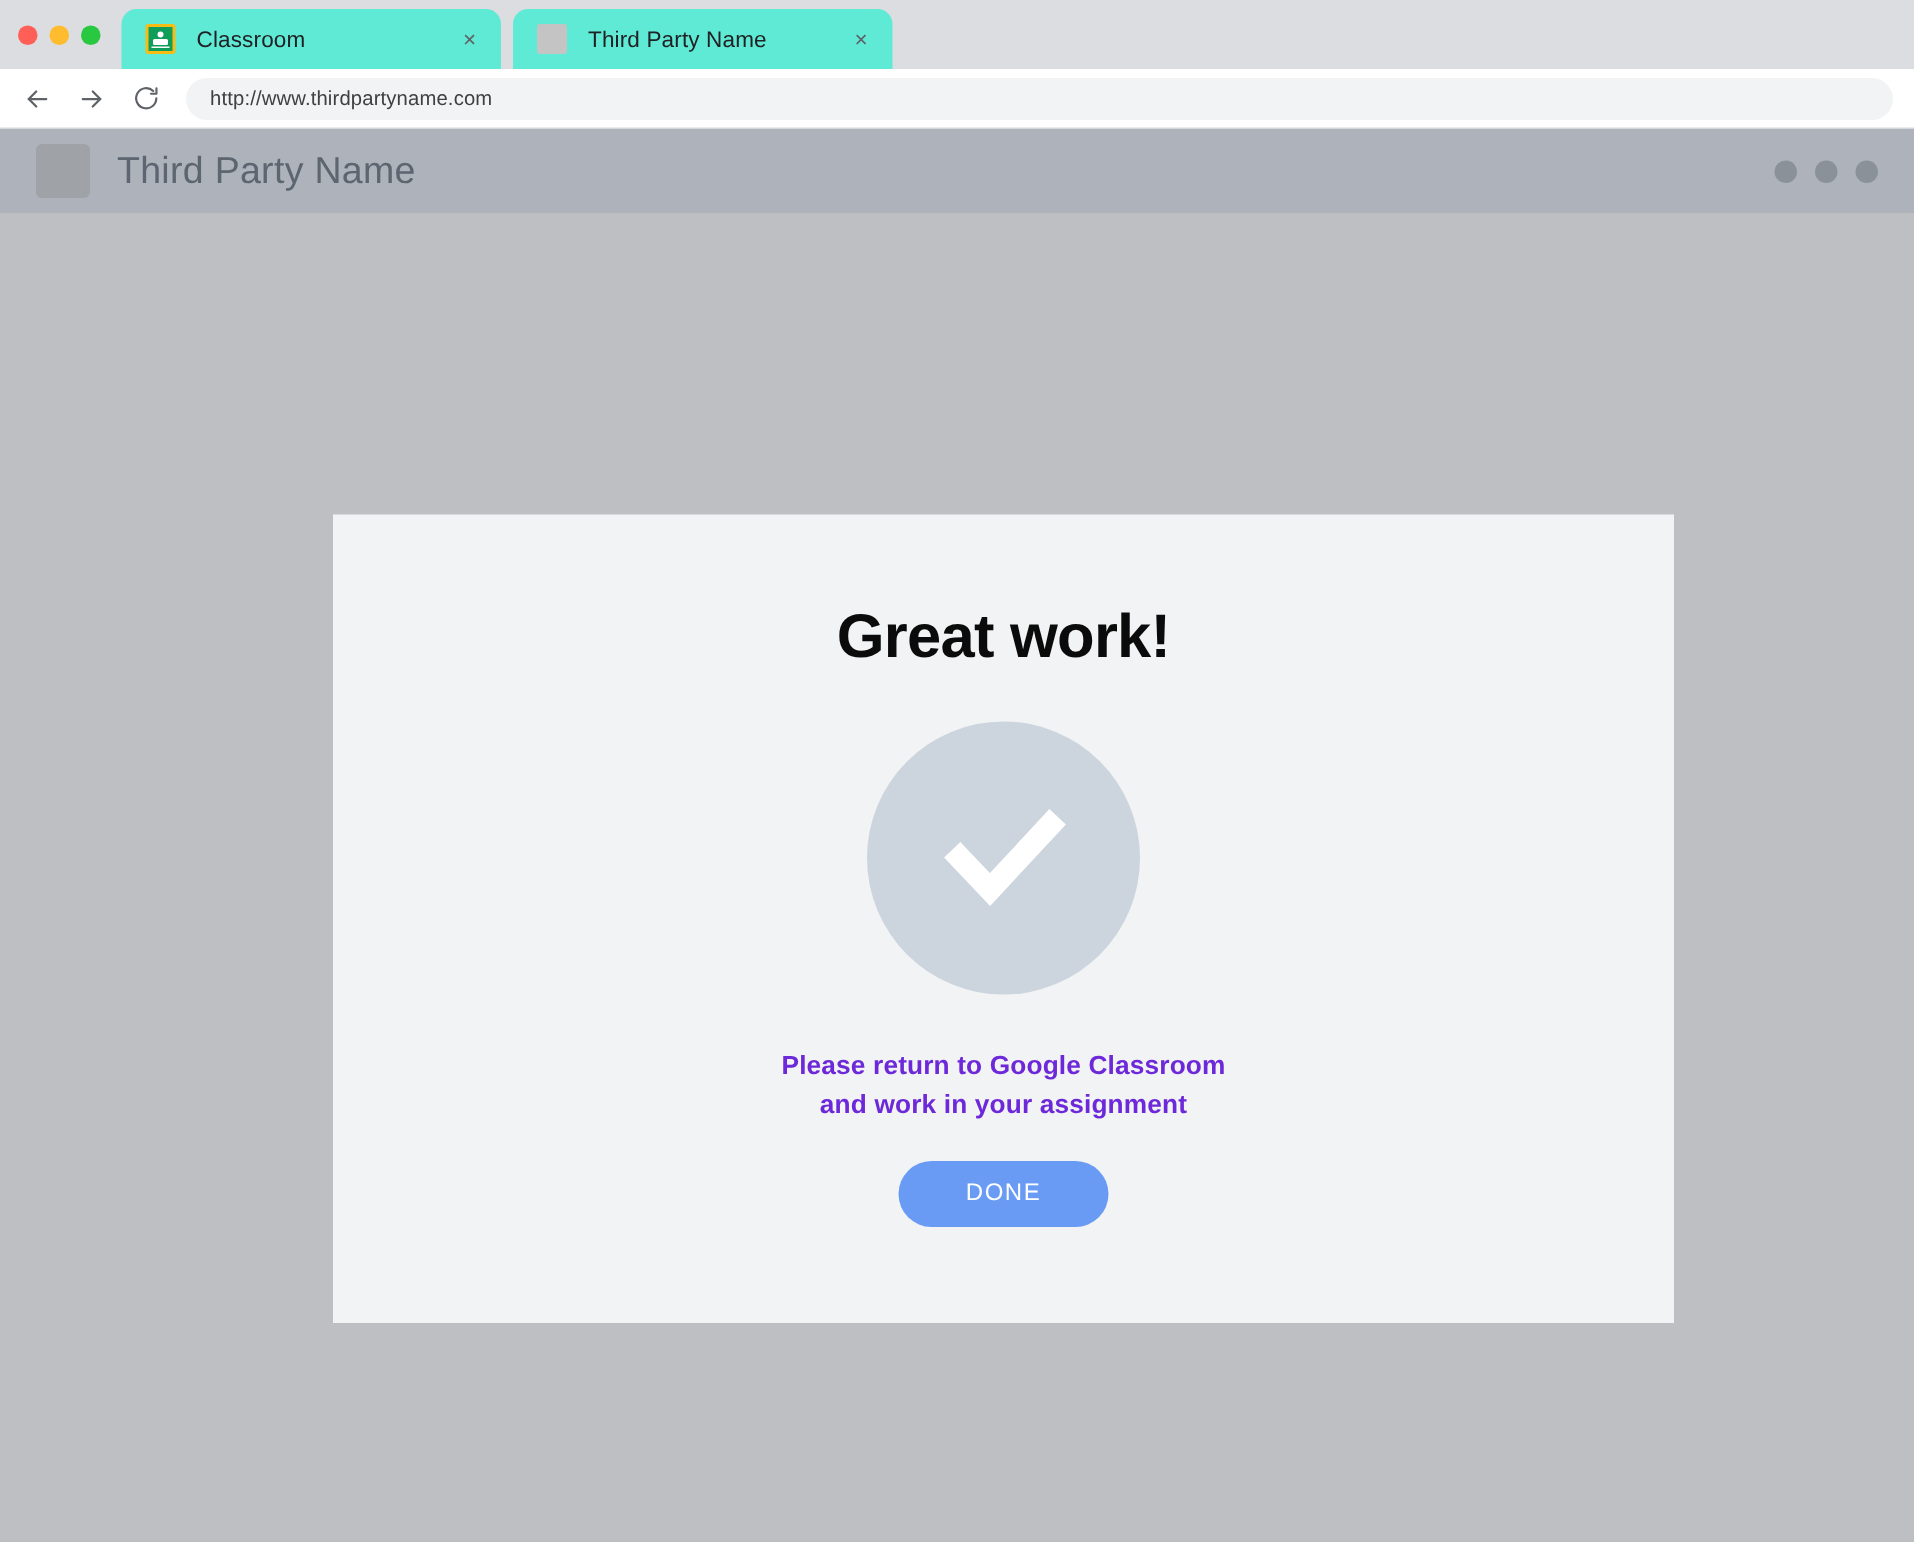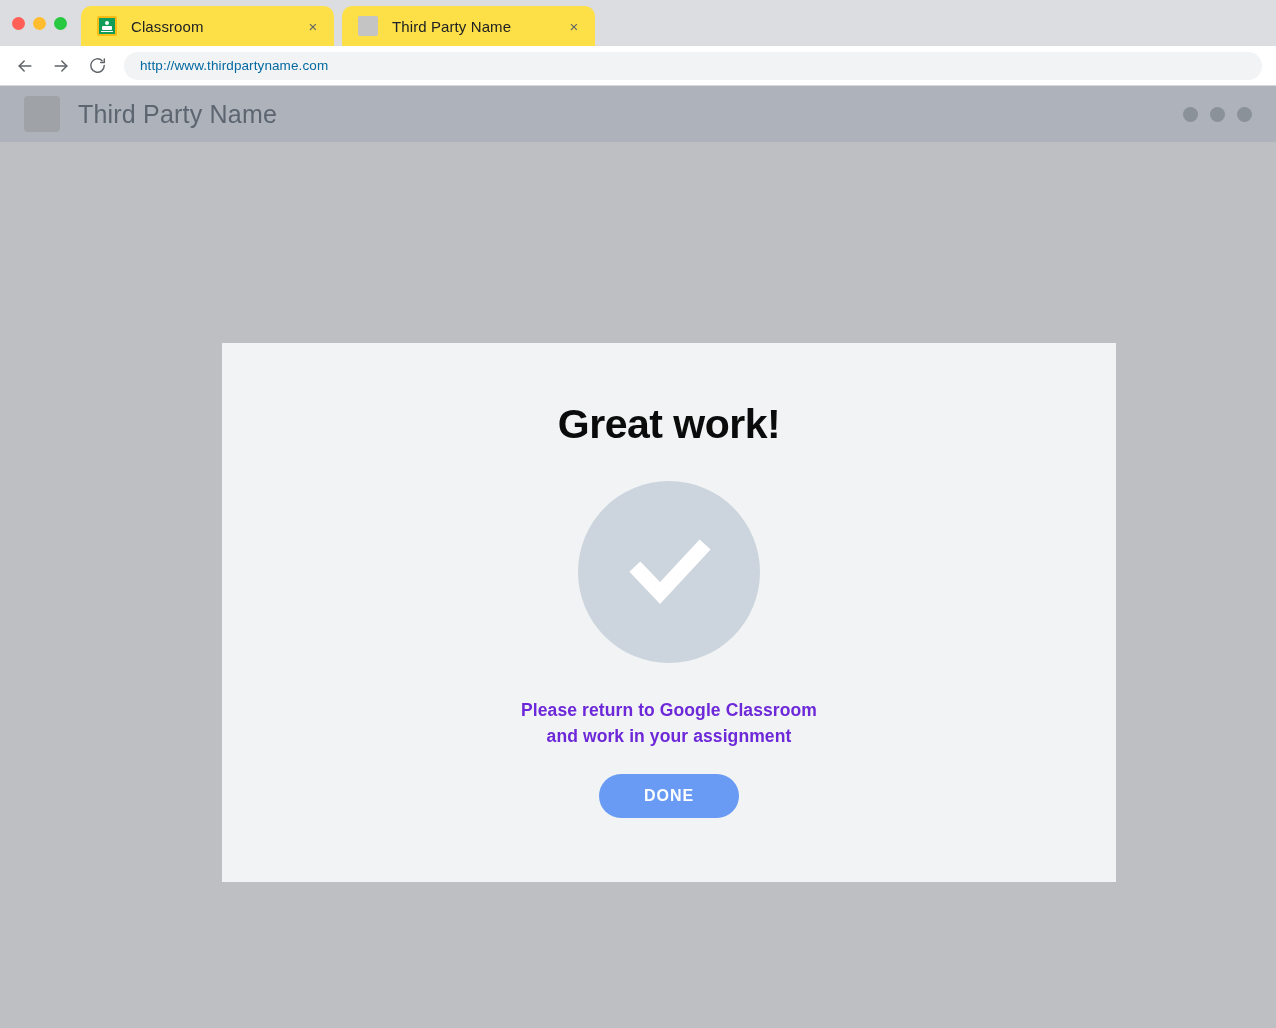--- a/index.html
+++ b/index.html
@@ -39,21 +39,21 @@
     width: 13px; height: 13px; border-radius: 50%;
   }
   .light.red    { background: #ff5f57; }
   .light.yellow { background: #febc2e; }
   .light.green  { background: #28c840; }
 
   .tab {
     height: 40px;
     display: flex;
     align-items: center;
-    background: #fde047;
+    background: #5eead4;
     border-radius: 10px 10px 0 0;
     padding: 0 10px 0 16px;
     position: relative;
     min-width: 253px;
     max-width: 253px;
     margin-right: 8px;
   }
   .tab-favicon {
     width: 20px; height: 20px;
     flex: 0 0 20px;
@@ -137,21 +137,21 @@
   .omnibox {
     flex: 1 1 auto;
     height: 28px;
     background: #f1f3f4;
     border-radius: 14px;
     display: flex;
     align-items: center;
     padding: 0 16px;
     margin-left: 12px;
     font-size: 13.5px;
-    color: #0369a1;
+    color: #404040;
     letter-spacing: 0.1px;
   }
 
   
   .page {
     width: 1276px;
     height: 942px;
     background: #bdbfc3;
     position: relative;
   }
@@ -233,21 +233,21 @@
   }
   .done-button {
     margin-top: 25px;
     width: 140px;
     height: 44px;
     background: #6a9bf4;
     border: none;
     border-radius: 22px;
     color: #ffffff;
     font-size: 16px;
-    font-weight: 700;
+    font-weight: 400;
     letter-spacing: 1px;
     font-family: "Liberation Sans", sans-serif;
     display: flex;
     align-items: center;
     justify-content: center;
   }
 </style>
 </head>
 <body>
 

